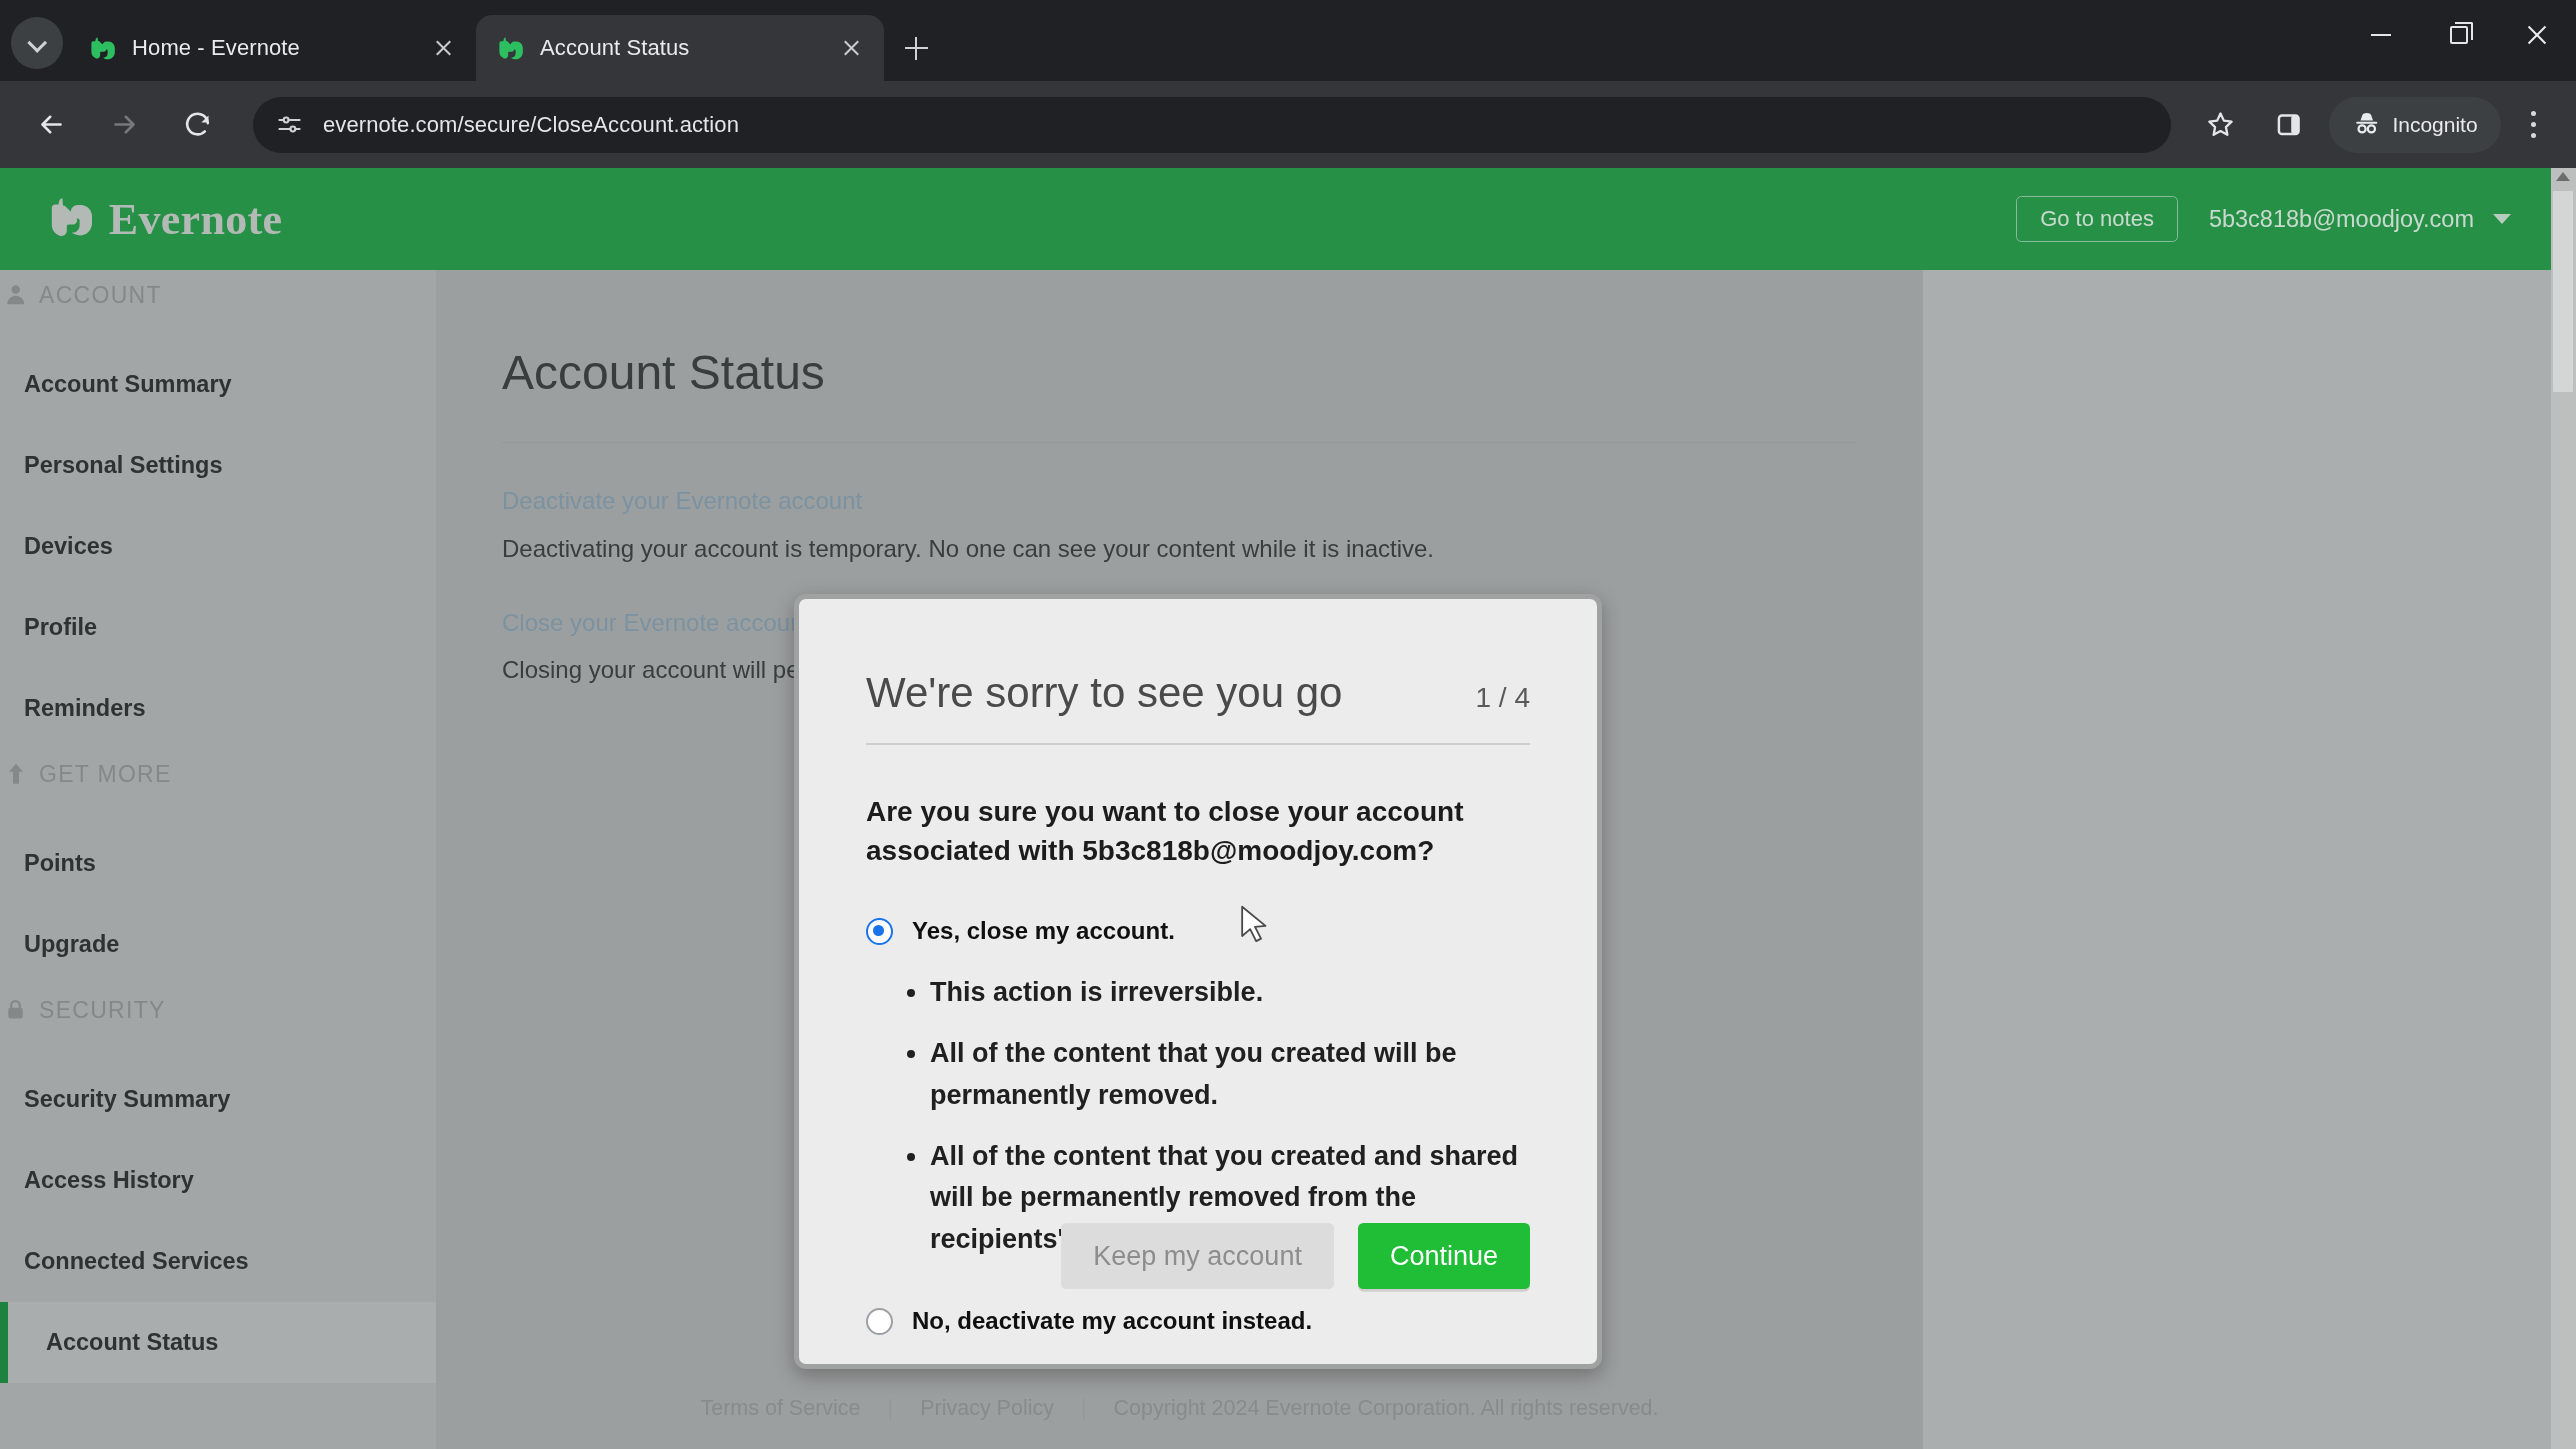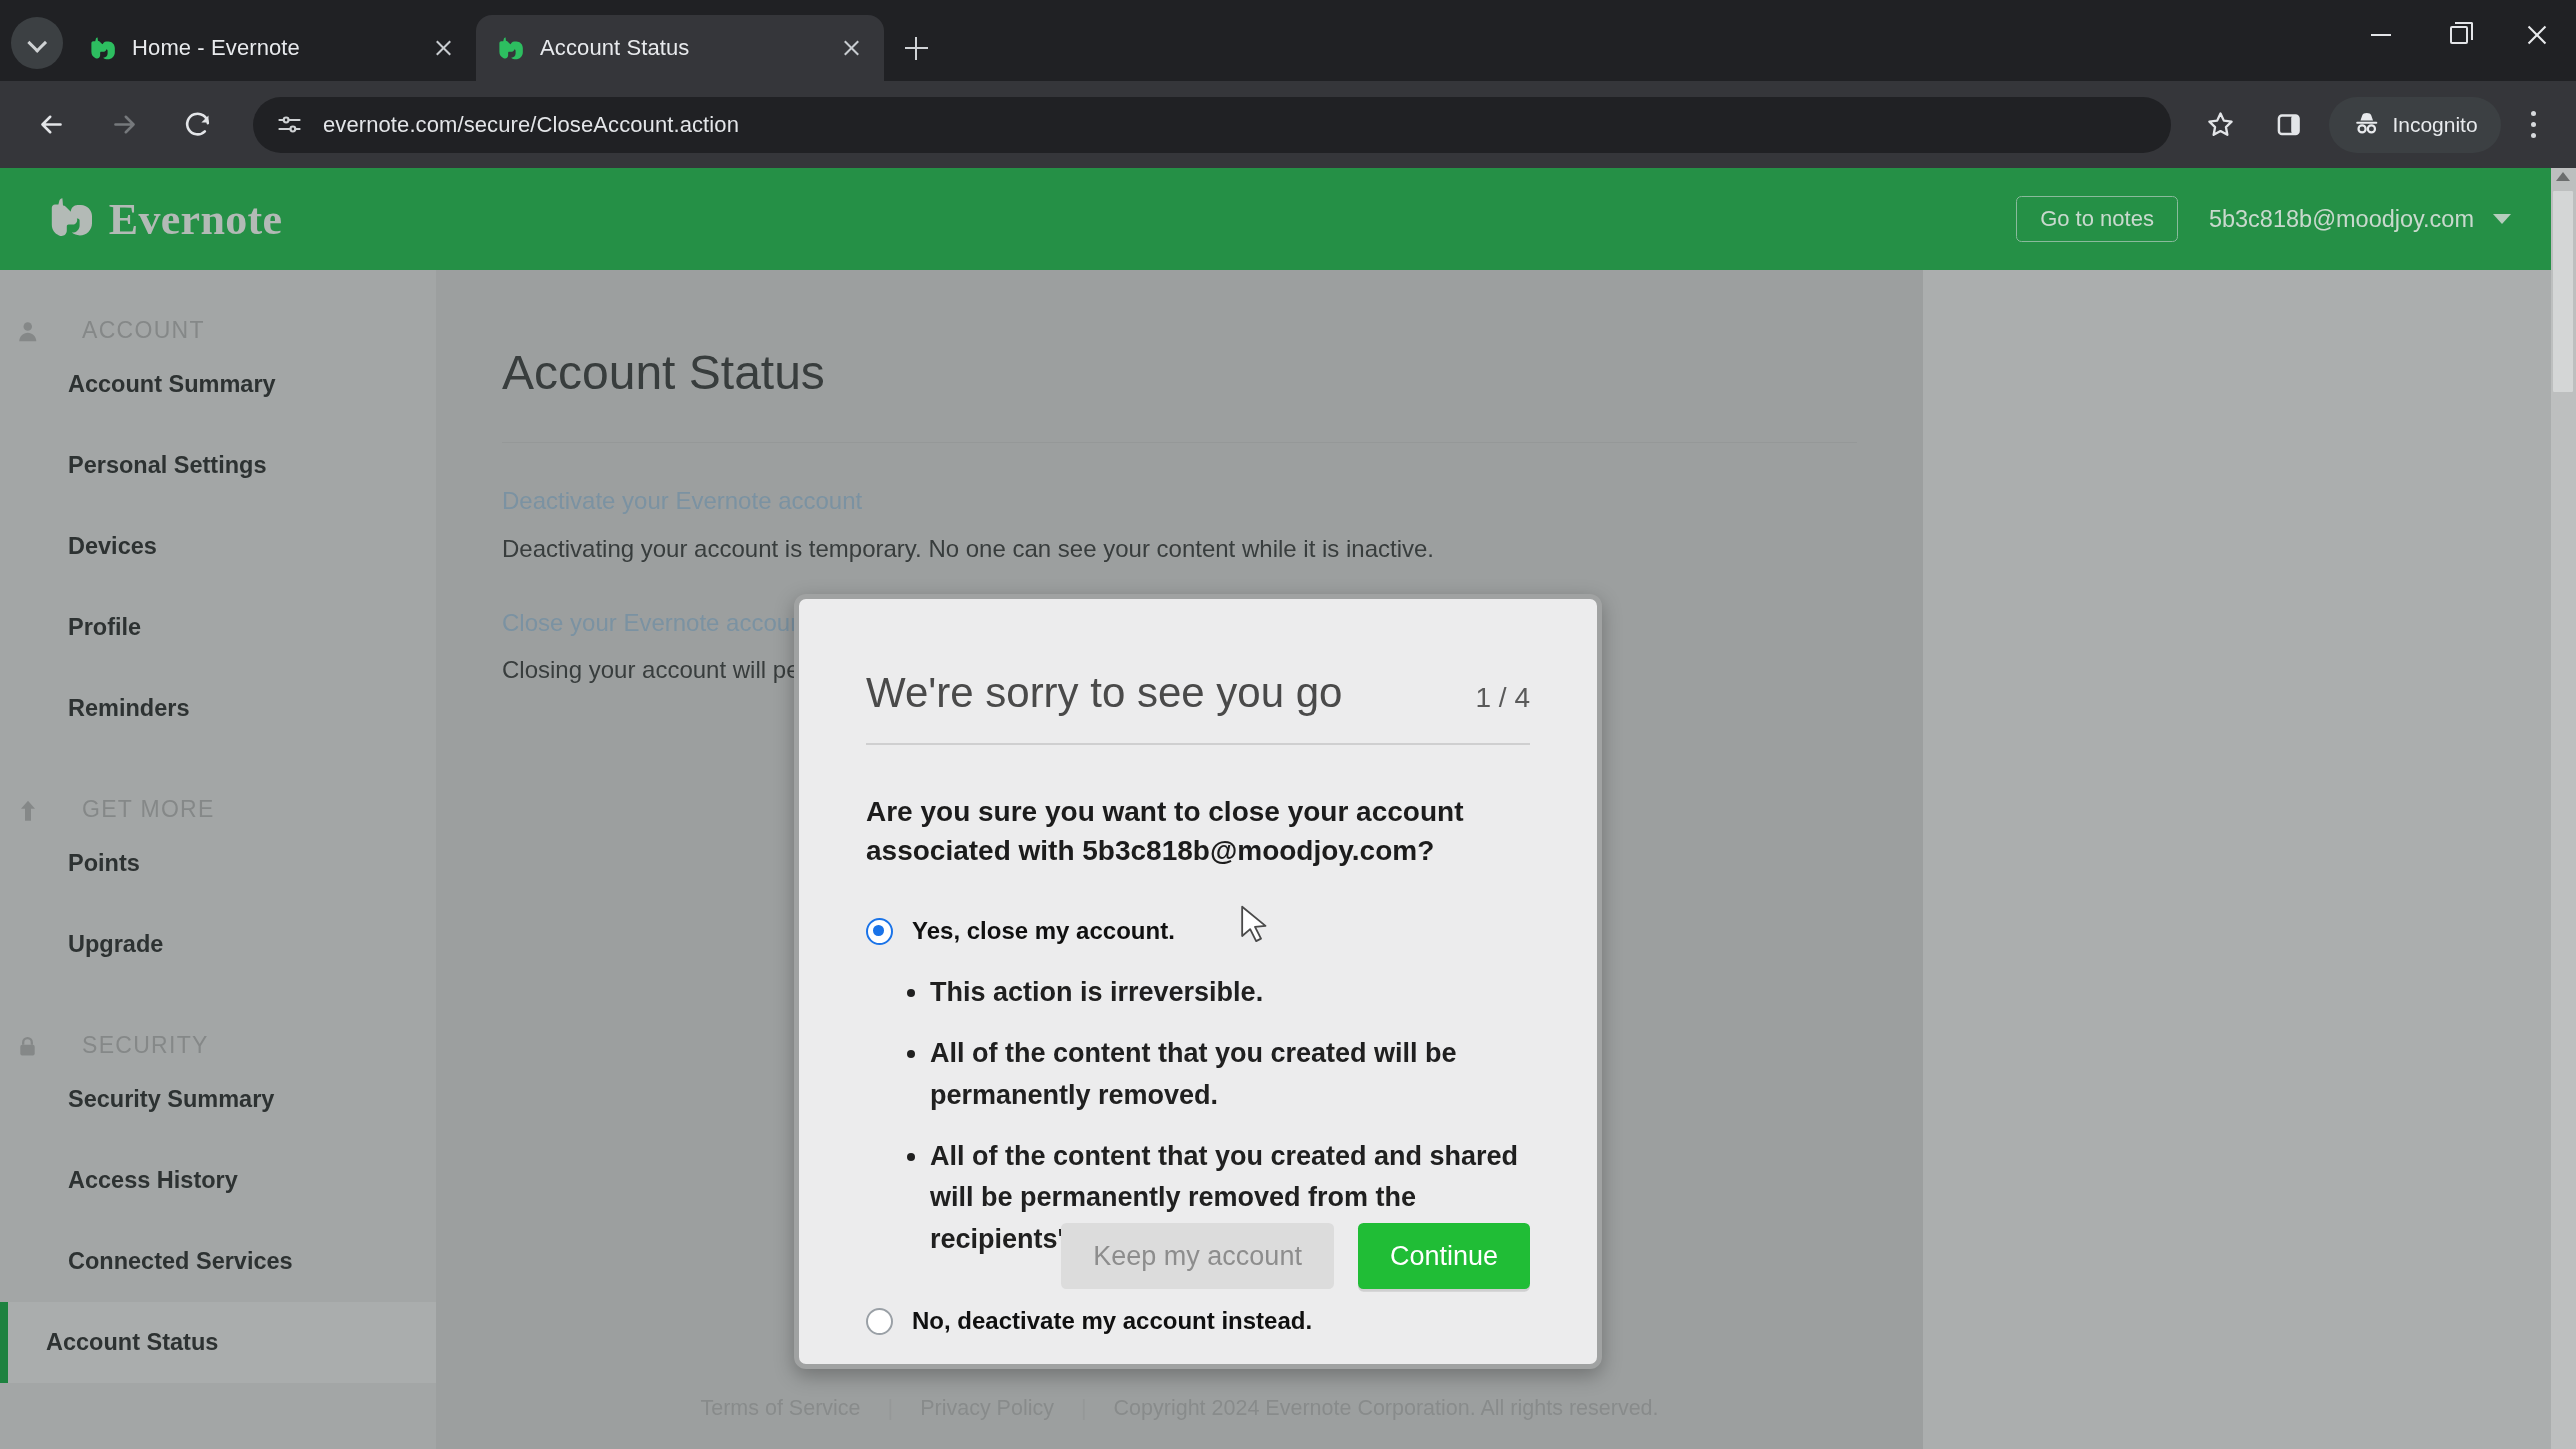--- a/index.html
+++ b/index.html
@@ -157,28 +157,28 @@
     border-left: 9.4px solid transparent; border-right: 9.4px solid transparent;
     border-top: 10px solid #bcd4c4;
   }
 
   
   .sidebar {
     position: absolute; left: 0; top: 102px; width: 436px; height: 1179px;
     background: #a9acac;
   }
   .side-group-head {
-    display: flex; align-items: flex-end; height: 62px; padding-left: 12px; margin-top: 12px; gap: 31px;
+    display: flex; align-items: flex-start; height: 62px; margin-top: 12px;
   }
   .side-group-head .ico { width: 31px; display: flex; justify-content: center; margin-right: 8px; }
   .side-group-head .txt {
     color: #8a8d8d; font-size: 23px; letter-spacing: 1.3px;
   }
   .side-item {
-    height: 81px; display: flex; align-items: center; padding-left: 68px;
+    height: 81px; display: flex; align-items: center; padding-left: 24px;
     color: #2f3434; font-size: 23.5px; font-weight: bold;
   }
   .side-item.active {
     background: #b0b3b3; border-left: 8px solid #1e8742; padding-left: 38px;
   }
 
   
   .content {
     position: absolute; left: 436px; top: 102px; width: 1487px; height: 1179px;
     background: #a2a5a5;

